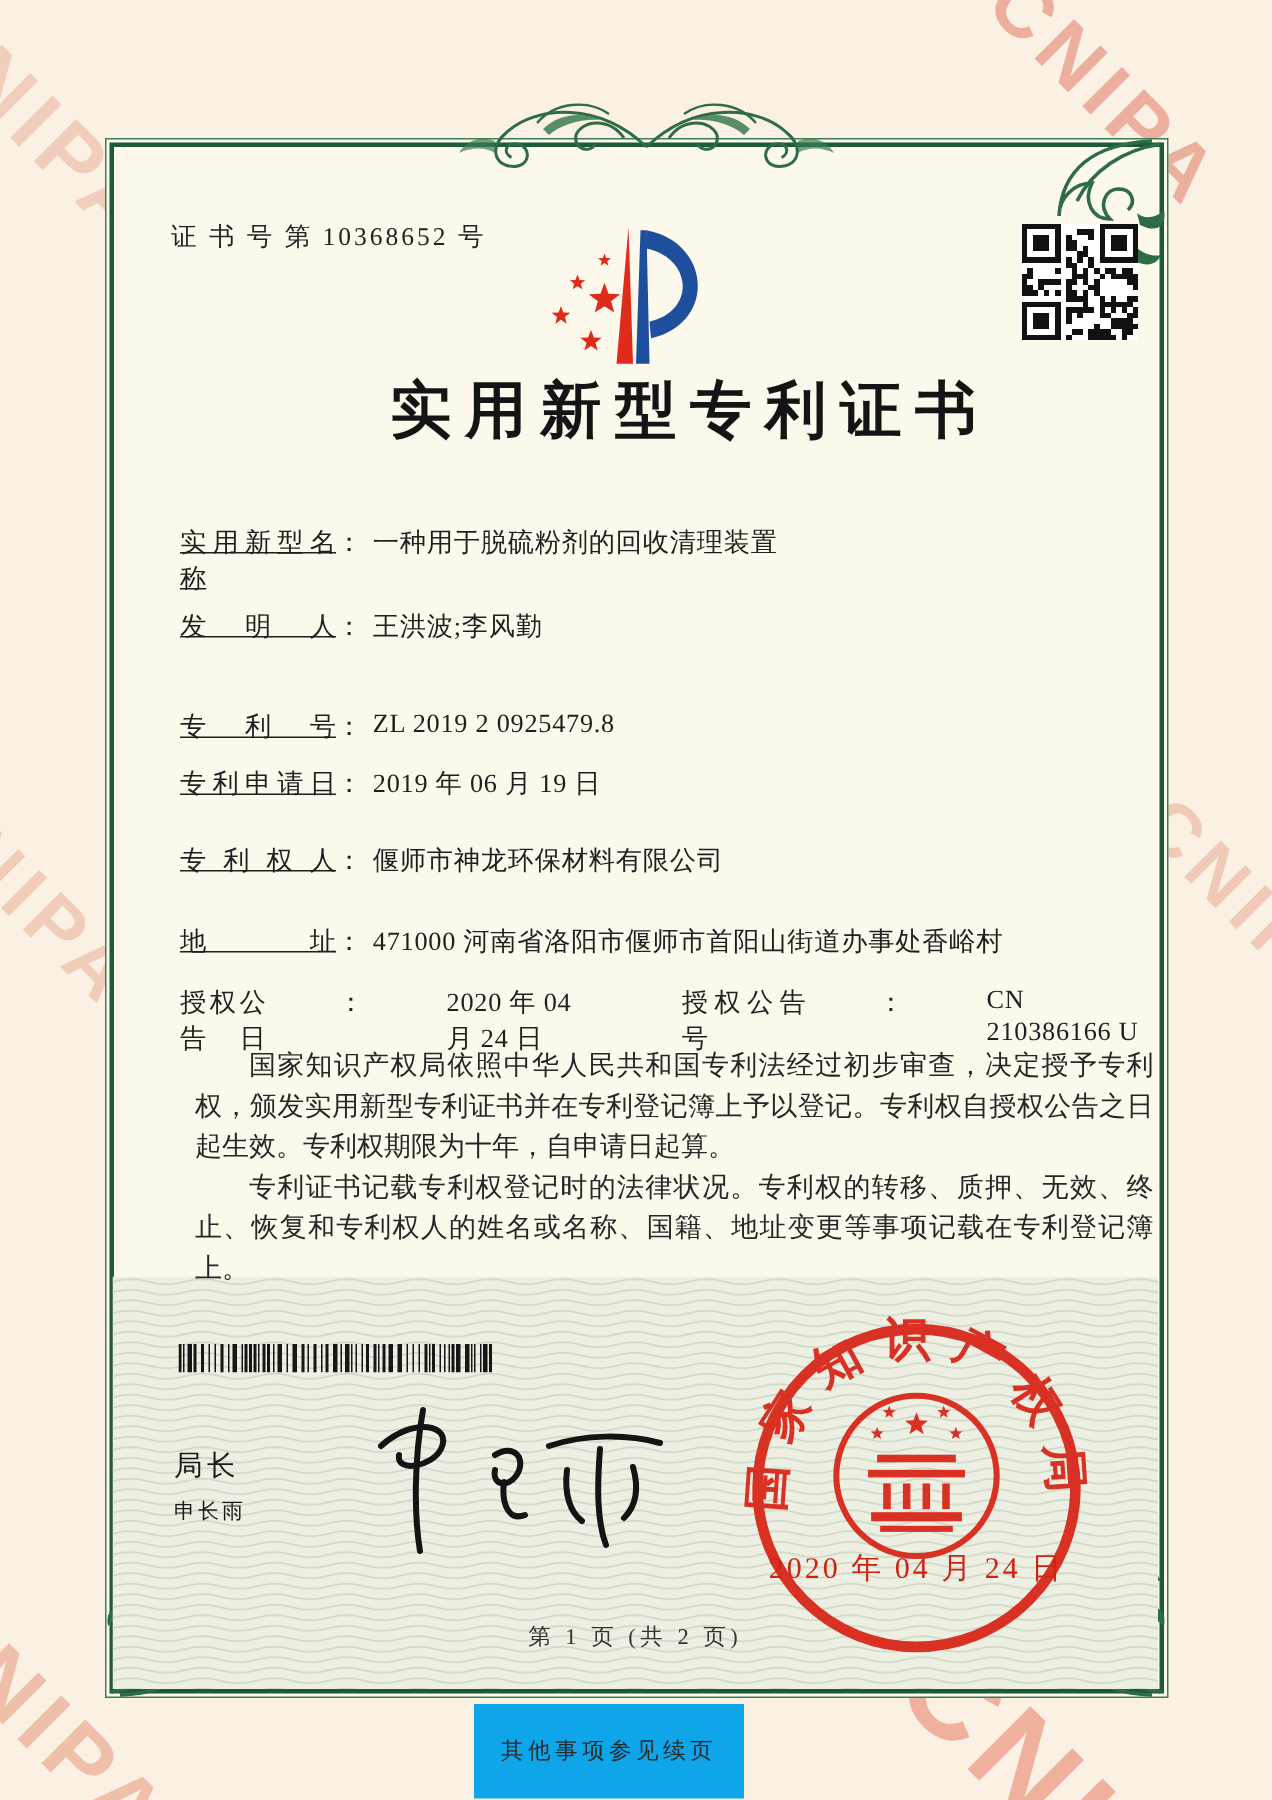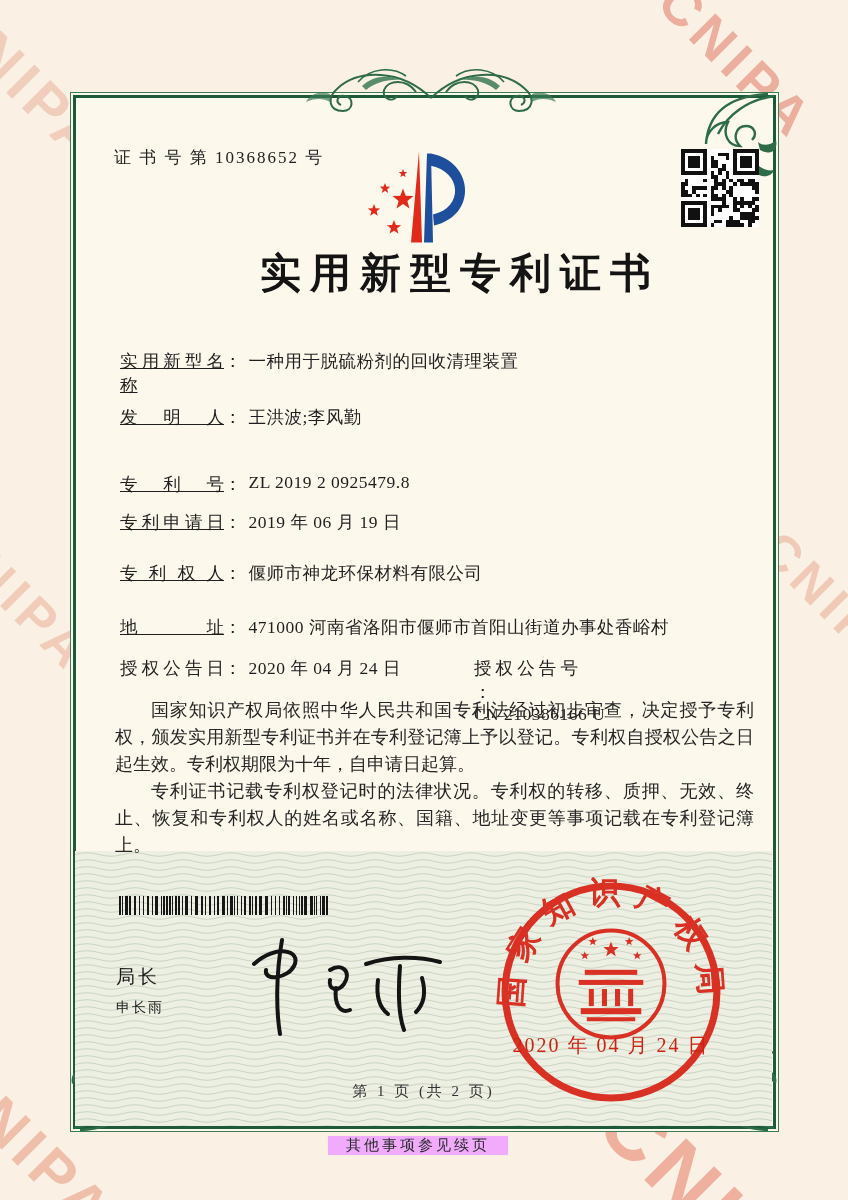--- a/index.html
+++ b/index.html
@@ -25,33 +25,33 @@
 
   #cert-number{left:114px;top:146px;font-size:17px;letter-spacing:2px;color:#222;}
   #title{left:0;top:246px;width:848px;text-align:center;font-size:41px;font-weight:bold;
          letter-spacing:9px;color:#141414;padding-left:36px;}
 
   .field-row{left:120px;width:640px;display:flex;align-items:flex-start;
              font-size:17.5px;color:#1f1f1f;}
   .field-label{display:inline-block;width:104px;text-align:justify;text-align-last:justify;text-decoration:underline;}
   .field-colon{margin-right:7px;}
   .field-value{letter-spacing:0.5px;}
-  .pair{display:flex;}
+  .pair{display:flex;gap:48px;}
   .pair .field-label5{display:inline-block;width:104px;text-align:justify;text-align-last:justify;}
 
-  #body-text{left:115px;top:697px;width:639px;font-size:18px;line-height:27px;
+  #body-text{left:130px;top:697px;width:639px;font-size:18px;line-height:27px;
              color:#262626;text-align:justify;}
   #body-text p{margin:0;text-indent:2em;}
 
   #dir-title{left:116px;top:964px;font-size:19px;letter-spacing:3px;color:#1a1a1a;z-index:6;}
   #dir-name{left:116px;top:999px;font-size:14px;letter-spacing:2px;color:#1a1a1a;z-index:6;}
 
   #page-footer{left:70px;top:1082px;width:707px;text-align:center;font-size:15px;
                letter-spacing:3px;color:#333;z-index:6;}
-  #note-box{left:328px;top:1136px;background:#f0abfc;padding:0 18px;font-size:15px;
+  #note-box{left:316px;top:1136px;background:#0ea5e9;padding:22px 18px;font-size:15px;
             letter-spacing:3px;color:#2a2a2a;z-index:6;box-shadow:0 0 2px rgba(0,0,0,0.04);}
 
   #seal-date{left:498px;top:1032px;width:226px;text-align:center;font-size:20px;
              letter-spacing:2px;color:#cf2312;z-index:7;}
 </style>
 </head>
 <body>
 
 <div id="page">
 
@@ -378,21 +378,21 @@
     <span class="field-label">地址</span>
       <span class="field-colon">：</span>
     <span class="field-value">471000 河南省洛阳市偃师市首阳山街道办事处香峪村</span>
   </div>
   <div class="abs field-row" style="top:656px;">
     <span class="pair">
       <span class="field-label5">授权公告日</span>
         <span class="field-colon">：</span>
       <span class="field-value">2020 年 04 月 24 日</span>
     </span>
-    <span class="pair" style="margin-left:73px;flex-direction:column;">
+    <span class="pair" style="margin-left:73px;">
       <span class="field-label5">授权公告号</span>
         <span class="field-colon">：</span>
       <span class="field-value">CN 210386166 U</span>
     </span>
   </div>
 
   <div class="abs" id="body-text">
     <p>国家知识产权局依照中华人民共和国专利法经过初步审查，决定授予专利权，颁发实用新型专利证书并在专利登记簿上予以登记。专利权自授权公告之日起生效。专利权期限为十年，自申请日起算。</p>
     <p>专利证书记载专利权登记时的法律状况。专利权的转移、质押、无效、终止、恢复和专利权人的姓名或名称、国籍、地址变更等事项记载在专利登记簿上。</p>
   </div>

